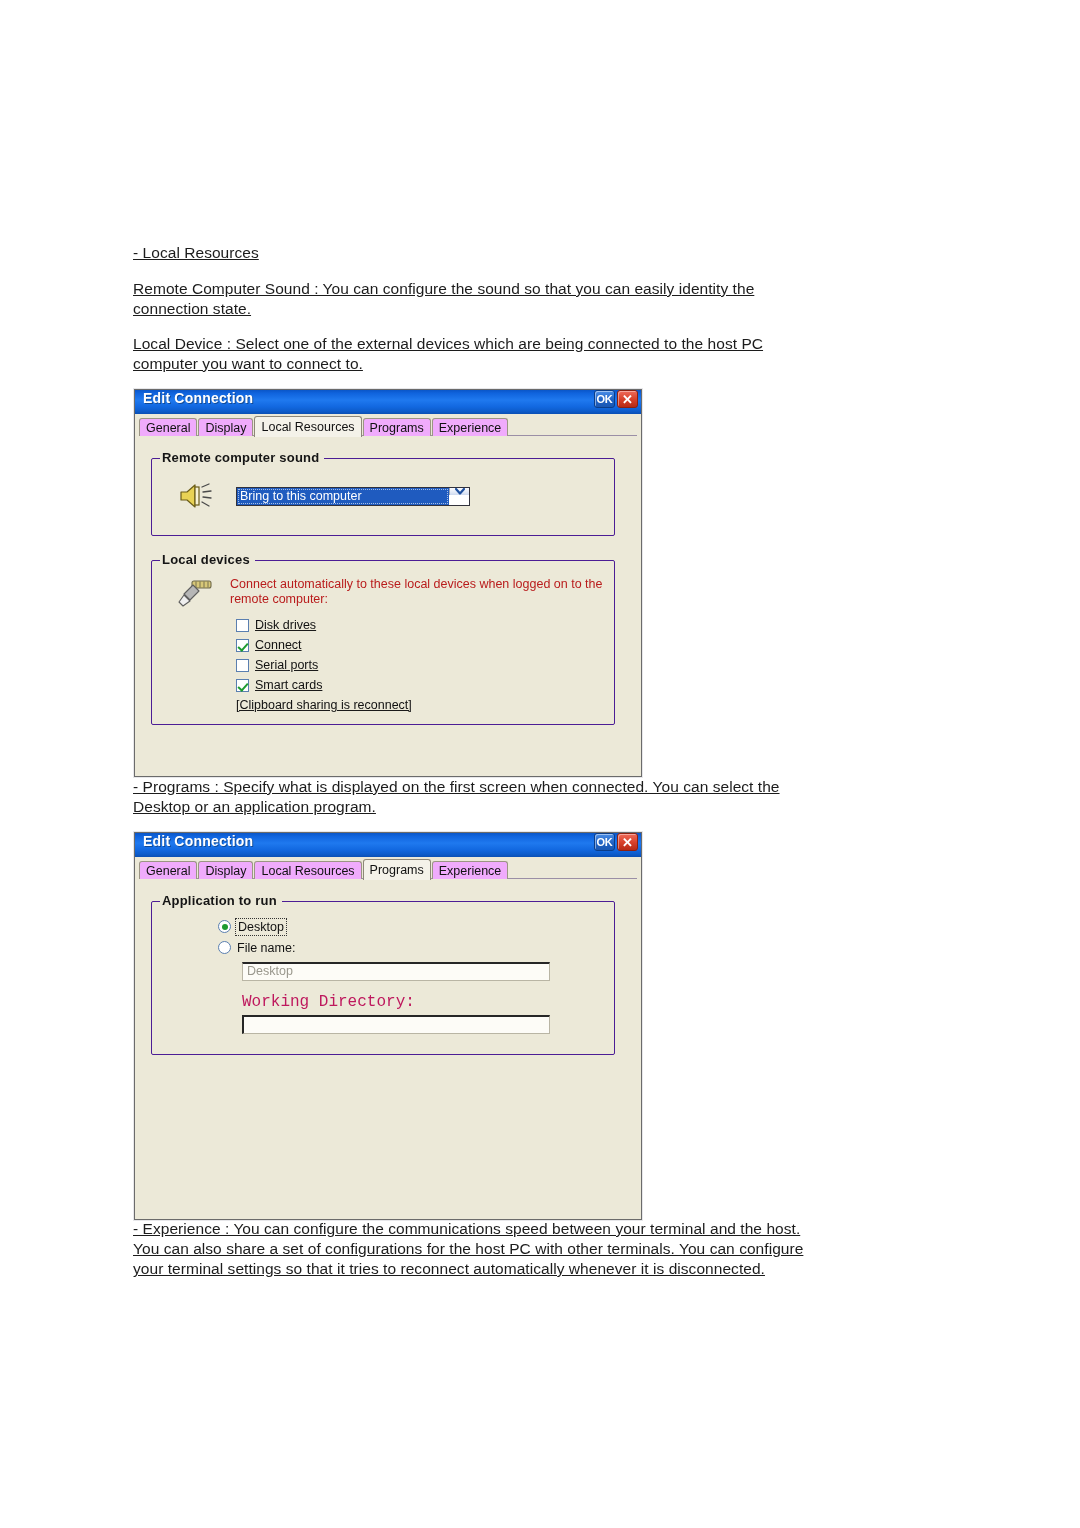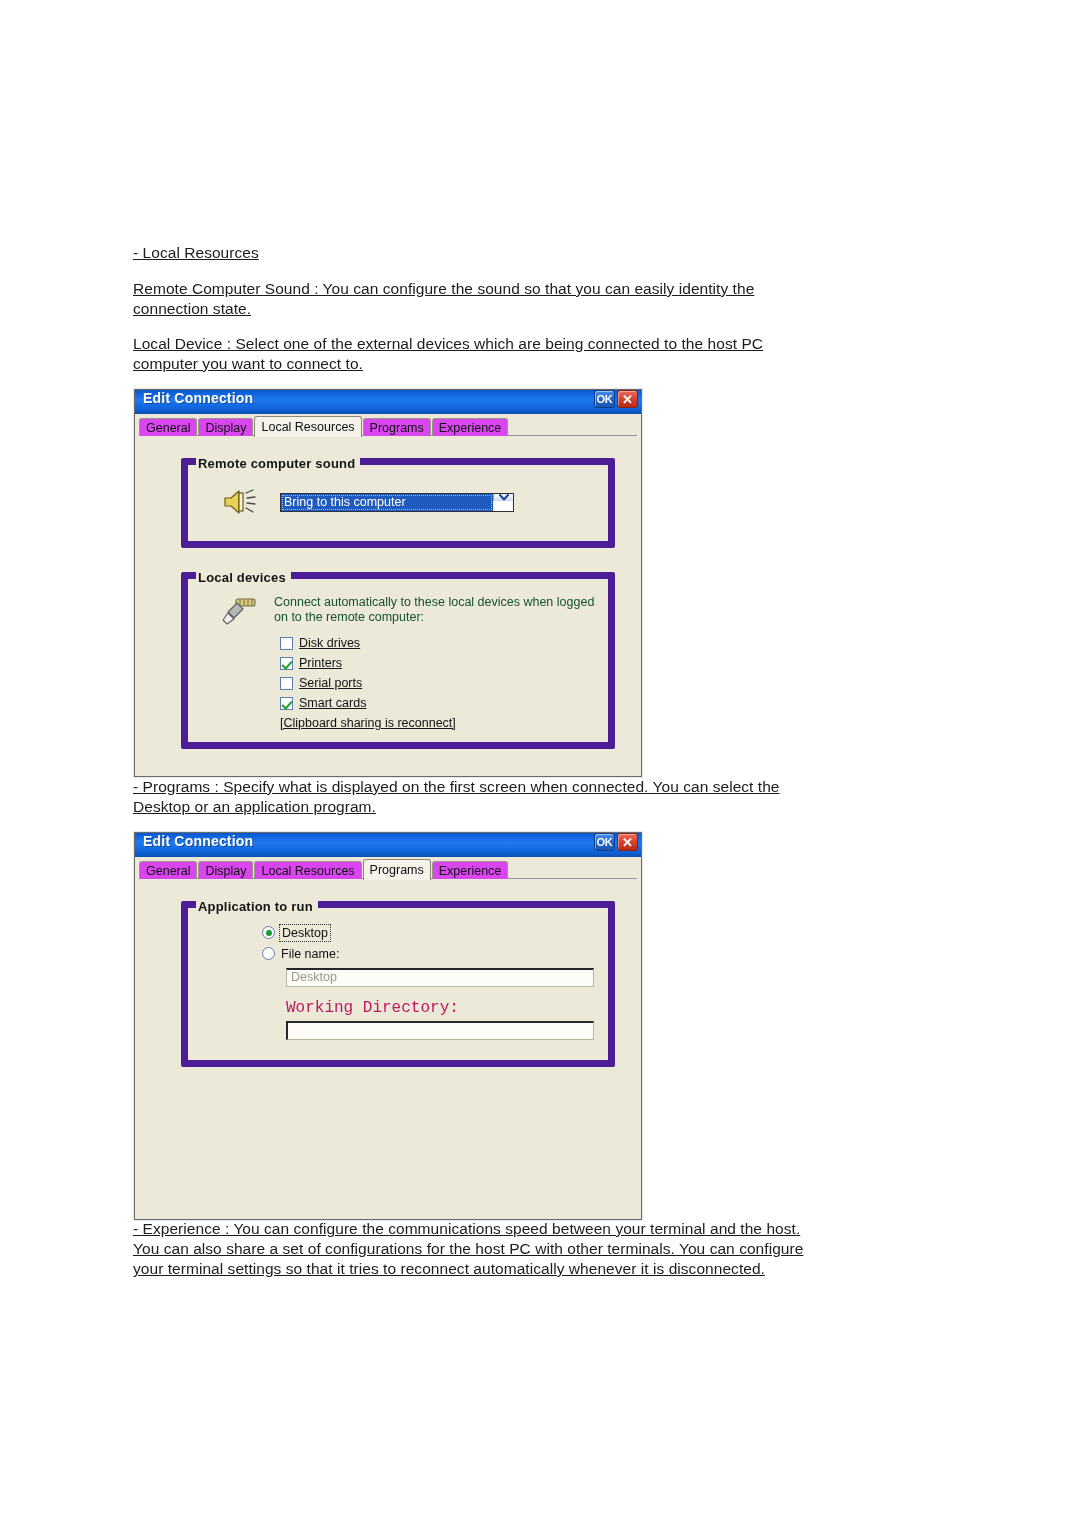--- a/index.html
+++ b/index.html
@@ -100,21 +100,21 @@
     background: #9b8fa6;
   }
   .tab {
     position: relative;
     height: 18px;
     line-height: 18px;
     padding: 0 6px;
     margin-right: 1px;
     font-size: 12.5px;
     color: #111111;
-    background: #d946ef;
+    background: #f0abfc;
     border: 1px solid #9b9584;
     border-bottom: none;
     border-radius: 3px 3px 0 0;
     white-space: nowrap;
     box-sizing: border-box;
     z-index: 1;
   }
   .tab.active {
     height: 21px;
     line-height: 20px;
@@ -128,24 +128,24 @@
   
   .tabpage {
     position: relative;
     background: #ece9d8;
     padding: 12px 14px 14px 14px;
   }
 
   
   .group {
     position: relative;
-    border: 7px solid #4c1d95;
+    border: 1px solid #4c1d95;
     border-radius: 2px;
-    margin: 10px 12px 0 32px;
-    padding: 14px 10px 12px 26px;
+    margin: 10px 12px 0 2px;
+    padding: 14px 10px 12px 18px;
   }
   .group-title {
     position: absolute;
     top: -9px;
     left: 8px;
     background: #ece9d8;
     padding: 0 5px 0 2px;
     font-weight: bold;
     font-size: 13px;
     color: #151515;
@@ -192,21 +192,21 @@
     font-size: 9px;
   }
 
   
   .dev-top { display: flex; padding: 2px 0 0 6px; }
   .plug-icon { width: 38px; height: 30px; flex: 0 0 38px; margin-top: 2px; }
   .dev-desc {
     margin-left: 16px;
     font-size: 12.5px;
     line-height: 15px;
-    color: #14532d;
+    color: #b91c1c;
   }
   .cb-list { margin: 6px 0 0 66px; text-decoration: underline; }
   .cb-row {
     display: flex;
     align-items: center;
     height: 20px;
     font-size: 12.5px;
     color: #111111;
   }
   .cb-box {
@@ -357,21 +357,21 @@
         <div class="dev-desc">Connect automatically to these local devices when logged on to the remote computer:</div>
       </div>
 
       <div class="cb-list">
         <div class="cb-row">
           <span class="cb-box"></span>
           <span class="cb-label">Disk drives</span>
         </div>
         <div class="cb-row">
           <span class="cb-box checked"></span>
-          <span class="cb-label">Printers</span>
+          <span class="cb-label">Connect</span>
         </div>
         <div class="cb-row">
           <span class="cb-box"></span>
           <span class="cb-label">Serial ports</span>
         </div>
         <div class="cb-row">
           <span class="cb-box checked"></span>
           <span class="cb-label">Smart cards</span>
         </div>
         <div class="cb-note">[Clipboard sharing is reconnect]</div>

